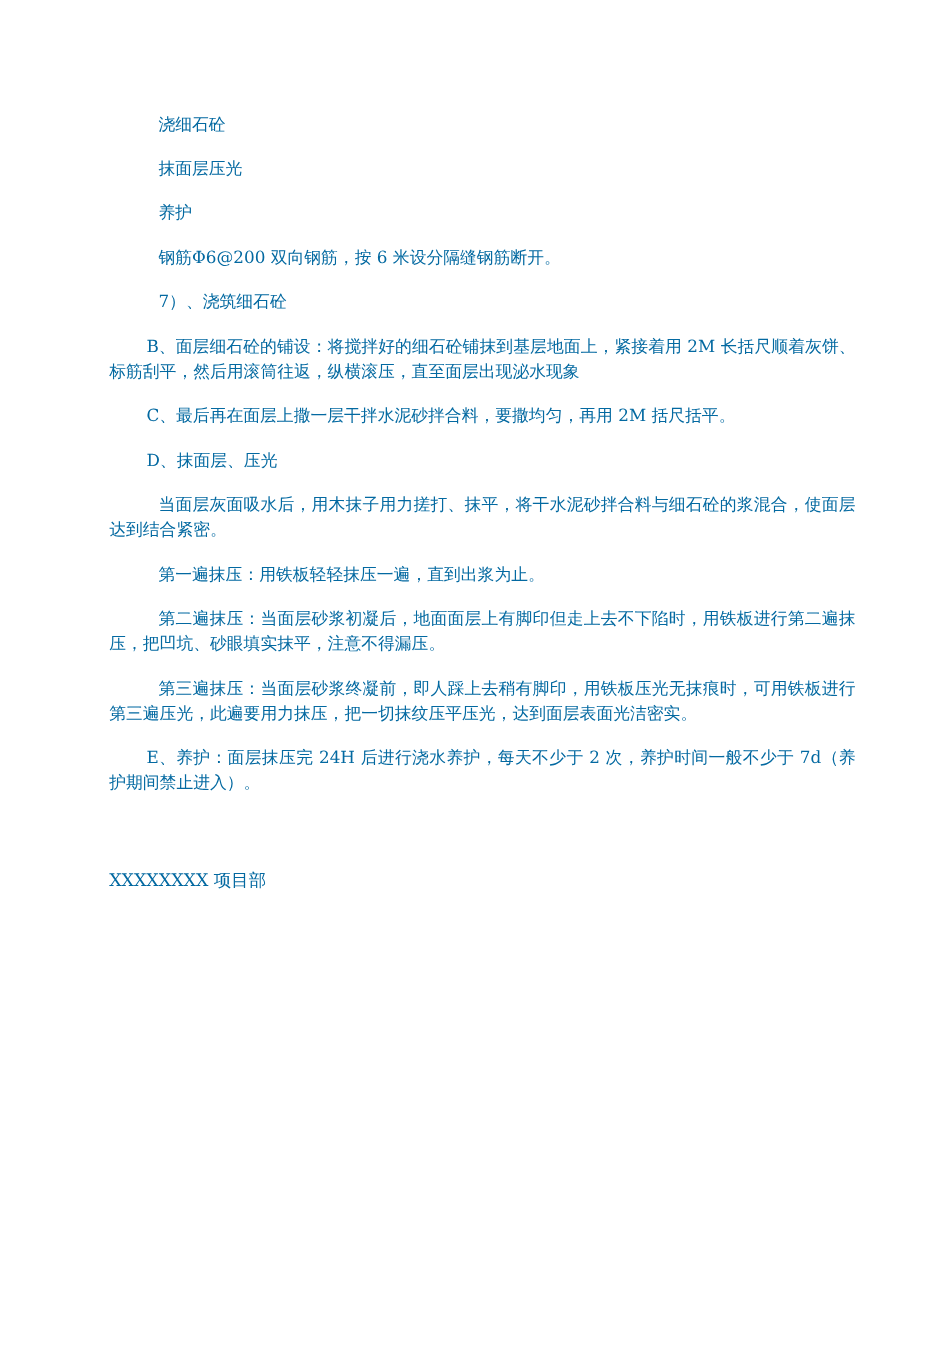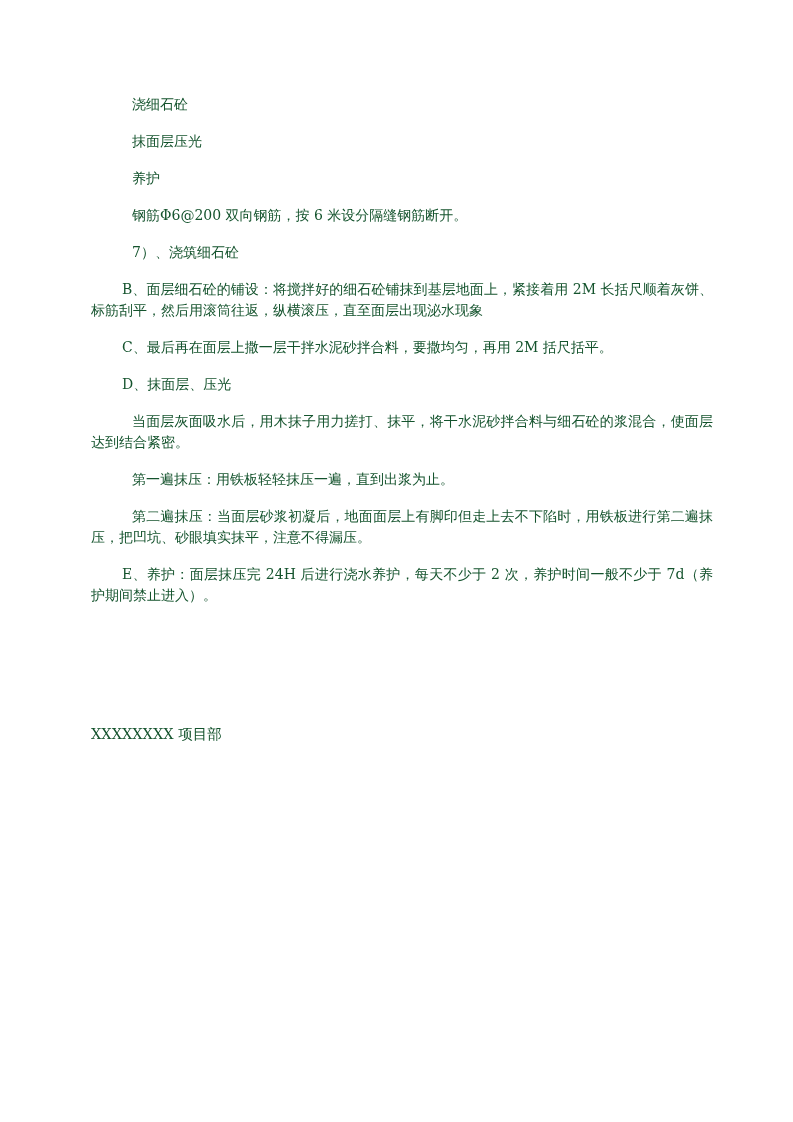--- a/index.html
+++ b/index.html
@@ -7,42 +7,42 @@
     padding: 0;
     background: #ffffff;
   }
   .page {
     position: relative;
     width: 793px;
     height: 1122px;
     background: #ffffff;
     overflow: hidden;
     font-family: "DejaVu Serif", "Liberation Serif", serif;
-    color: #14532d;
+    color: #0369a1;
   }
   .content {
     box-sizing: border-box;
     width: 793px;
     padding: 94px 80px 0 91px; 
   }
   .content p {
     margin: 0 0 16px 0;
     font-size: 14px;
     line-height: 21px;
     text-align: justify;
     text-justify: inter-ideograph;
     word-break: break-all;
   }
   
   .ind-lg { text-indent: 41px; }
   
   .ind-sm { text-indent: 31px; }
 
   .signature {
-    margin-top: 118px;
+    margin-top: 60px;
   }
   .signature p {
     margin: 0;
     font-size: 14.5px;
     line-height: 21px;
     text-align: left;
     text-indent: 0;
   }
   .sig-org  { margin-left: 322px; }
   .sig-name { margin-left: 436px; }
@@ -56,19 +56,20 @@
     <p class="ind-lg">抹面层压光</p>
     <p class="ind-lg">养护</p>
     <p class="ind-lg">钢筋Φ6@200 双向钢筋，按 6 米设分隔缝钢筋断开。</p>
     <p class="ind-lg">7）、浇筑细石砼</p>
     <p class="ind-sm">B、面层细石砼的铺设：将搅拌好的细石砼铺抹到基层地面上，紧接着用 2M 长括尺顺着灰饼、标筋刮平，然后用滚筒往返，纵横滚压，直至面层出现泌水现象</p>
     <p class="ind-sm">C、最后再在面层上撒一层干拌水泥砂拌合料，要撒均匀，再用 2M 括尺括平。</p>
     <p class="ind-sm">D、抹面层、压光</p>
     <p class="ind-lg">当面层灰面吸水后，用木抹子用力搓打、抹平，将干水泥砂拌合料与细石砼的浆混合，使面层达到结合紧密。</p>
     <p class="ind-lg">第一遍抹压：用铁板轻轻抹压一遍，直到出浆为止。</p>
     <p class="ind-lg">第二遍抹压：当面层砂浆初凝后，地面面层上有脚印但走上去不下陷时，用铁板进行第二遍抹压，把凹坑、砂眼填实抹平，注意不得漏压。</p>
+    <p class="ind-lg">第三遍抹压：当面层砂浆终凝前，即人踩上去稍有脚印，用铁板压光无抹痕时，可用铁板进行第三遍压光，此遍要用力抹压，把一切抹纹压平压光，达到面层表面光洁密实。</p>
     <p class="ind-sm">E、养护：面层抹压完 24H 后进行浇水养护，每天不少于 2 次，养护时间一般不少于 7d（养护期间禁止进入）。</p>
 
     <div class="signature">
       <p class="sig-org">XXXXXXXX 项目部</p>
     </div>
   </div>
 </div>
 
 </body></html>

